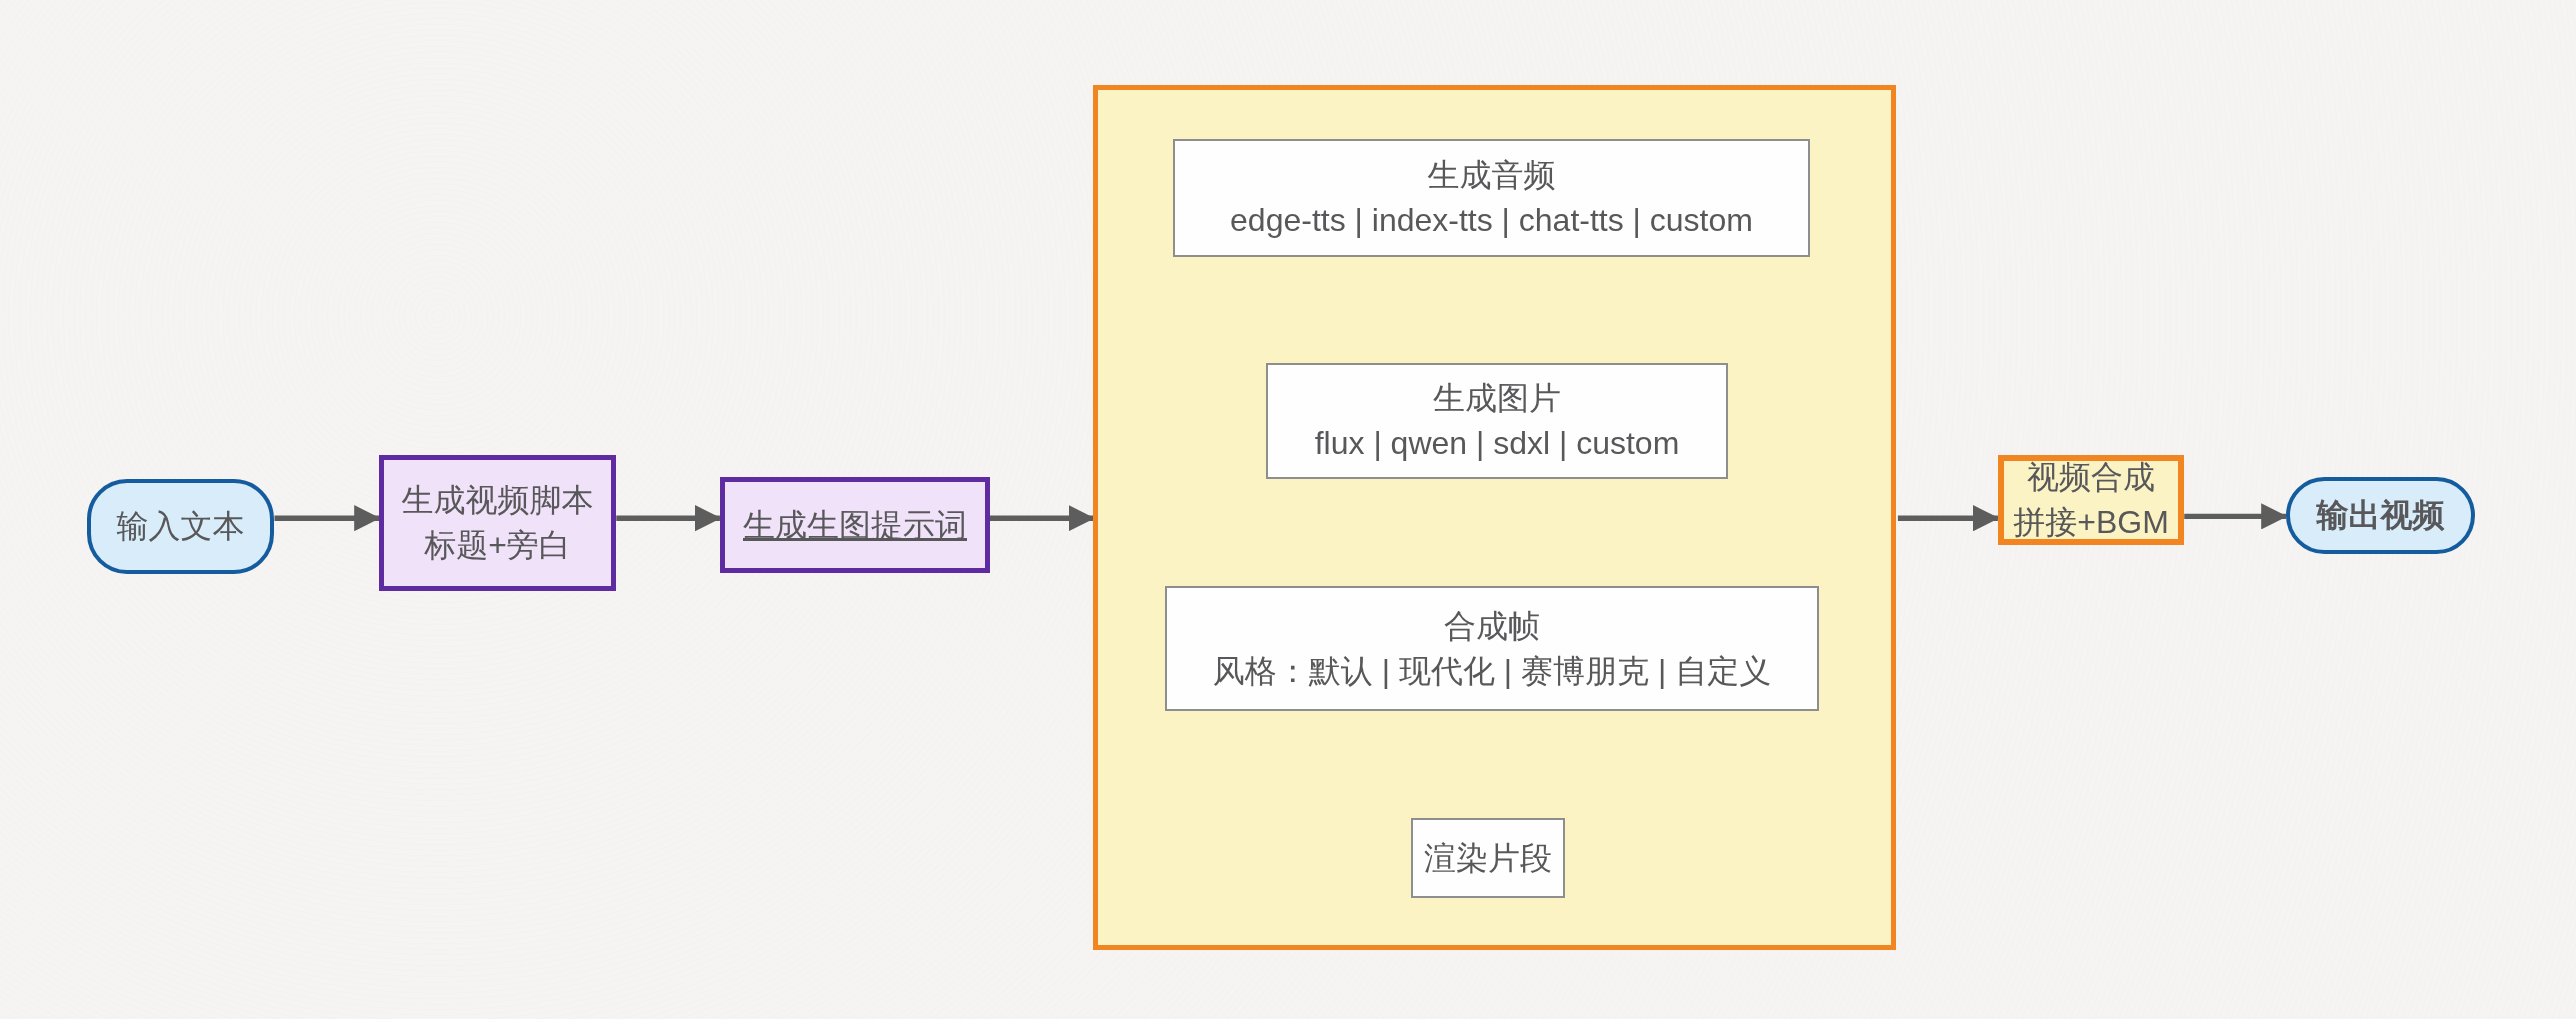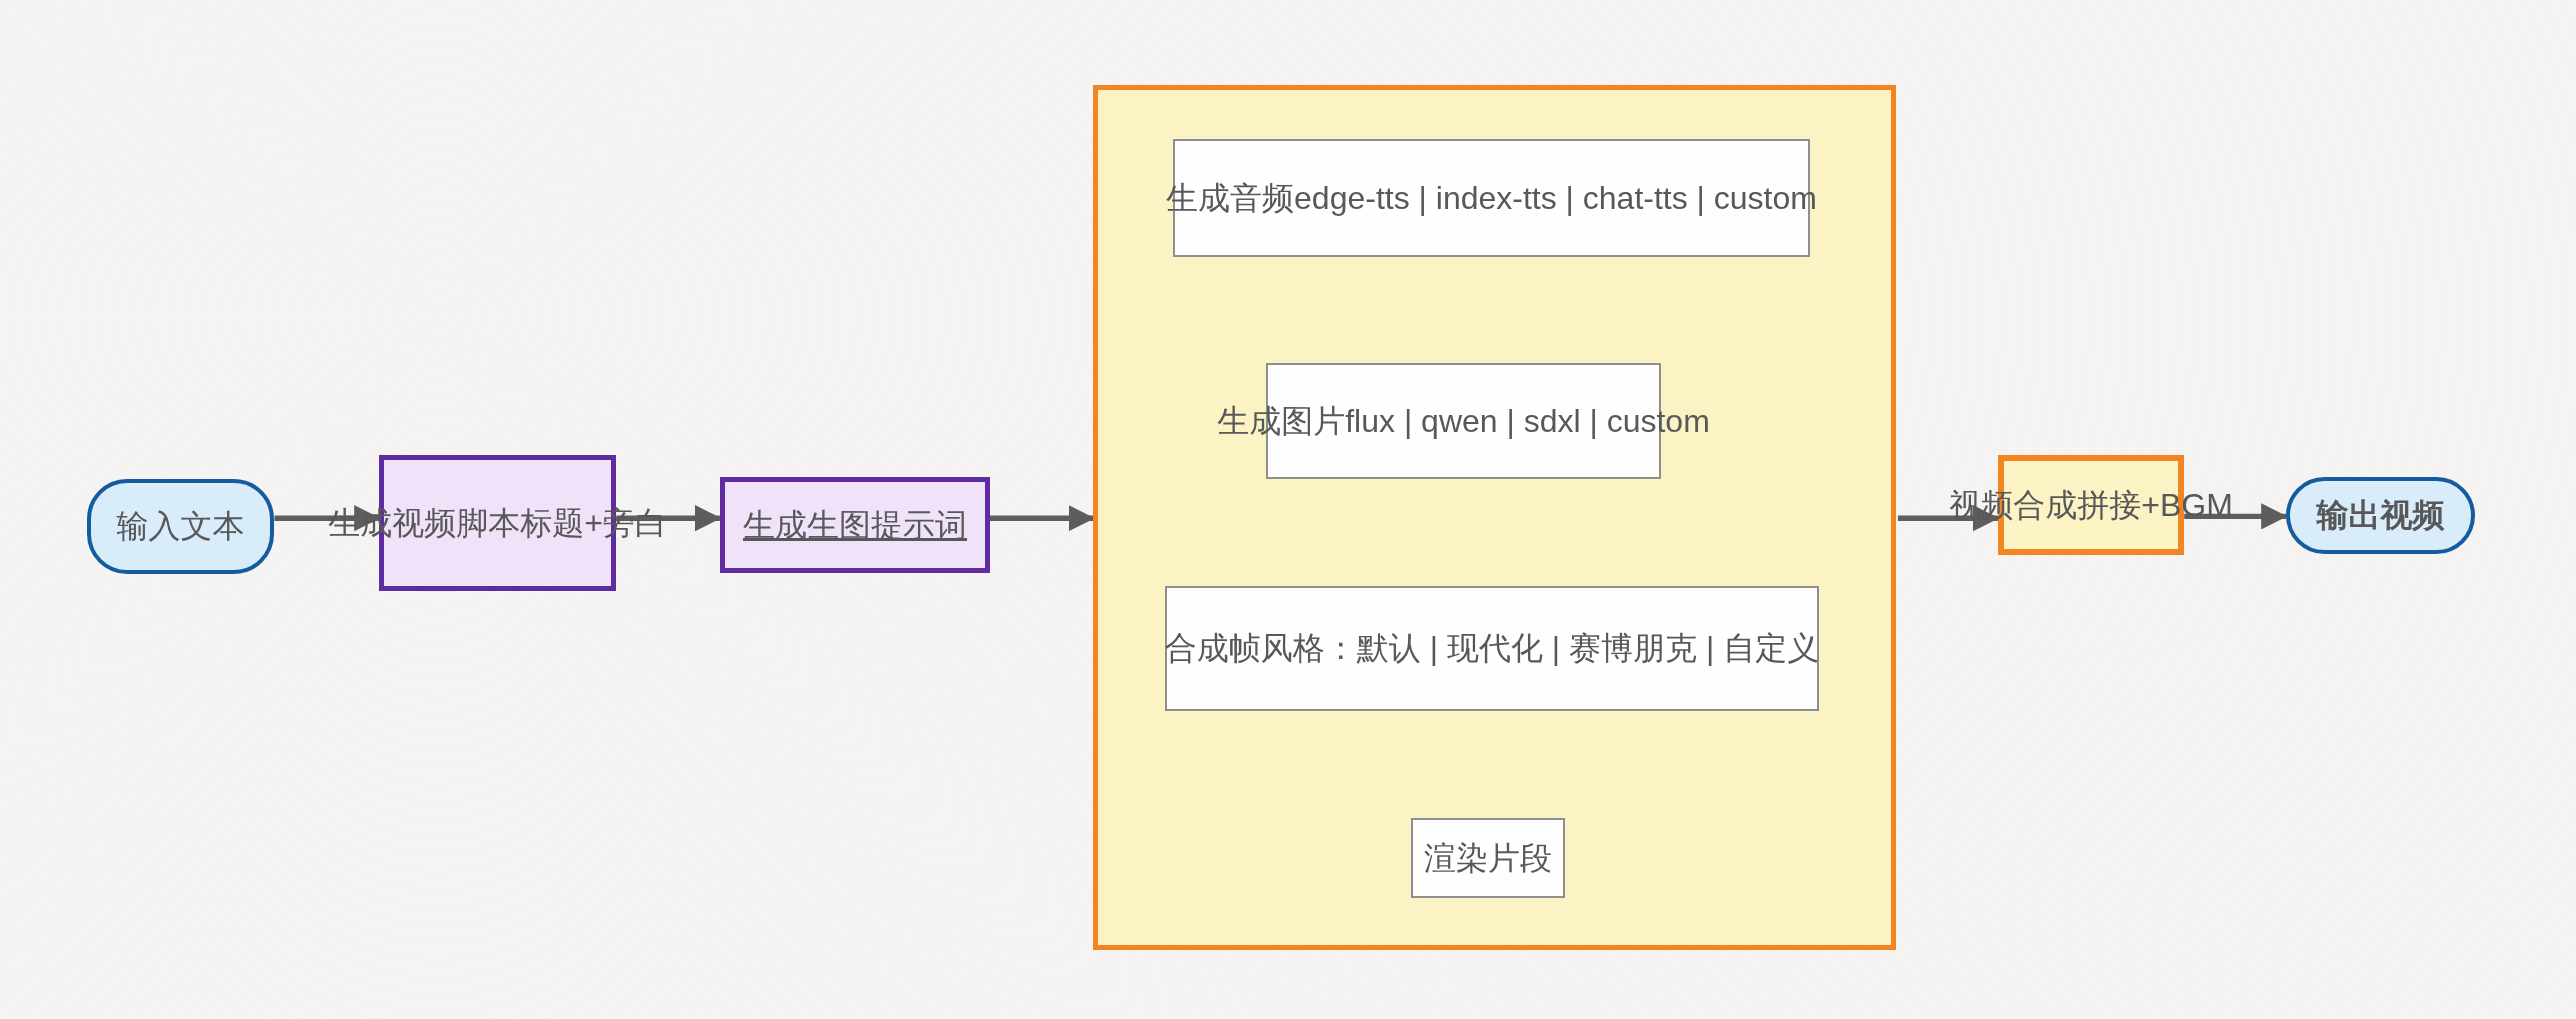--- a/index.html
+++ b/index.html
@@ -16,21 +16,21 @@
     height: 1020px;
     overflow: hidden;
     background:
       repeating-radial-gradient(circle at 17% 31%, rgba(120,120,120,0.018) 0 0.9px, transparent 0.9px 5.5px),
       #f5f4f2;
   }
   .node {
     position: absolute;
     box-sizing: border-box;
     display: flex;
-    flex-direction: row;
+    flex-direction: column;
     align-items: center;
     justify-content: center;
     text-align: center;
     color: #58585a;
     font-size: 32px;
     line-height: 1.4;
     white-space: nowrap;
   }
   .stadium {
     background: #d8ecf9;
@@ -104,35 +104,35 @@
     <span>生成生图提示词</span>
   </div>
 
   <div class="yellow-container" style="left:1093px; top:85px; width:803px; height:865px;"></div>
 
   <div class="node white-box" style="left:1173px; top:139px; width:637px; height:118px;">
     <span class="line1">生成音频</span>
     <span class="line2">edge-tts | index-tts | chat-tts | custom</span>
   </div>
 
-  <div class="node white-box" style="left:1266px; top:363px; width:395px; height:116px;">
+  <div class="node white-box" style="left:1266px; top:363px; width:462px; height:116px;">
     <span class="line1">生成图片</span>
     <span class="line2">flux | qwen | sdxl | custom</span>
   </div>
 
   <div class="node white-box" style="left:1165px; top:586px; width:654px; height:125px;">
     <span class="line1">合成帧</span>
     <span class="line2">风格：默认 | 现代化 | 赛博朋克 | 自定义</span>
   </div>
 
   <div class="node white-box" style="left:1411px; top:818px; width:154px; height:80px;">
     <span>渲染片段</span>
   </div>
 
-  <div class="node orange-box" style="left:1998px; top:455px; width:186px; height:100px;">
+  <div class="node orange-box" style="left:1998px; top:455px; width:186px; height:90px;">
     <span class="line1">视频合成</span>
     <span class="line2">拼接+BGM</span>
   </div>
 
   <div class="node stadium" style="left:2286px; top:477px; width:189px; height:77px;font-weight:bold;">
     <span>输出视频</span>
   </div>
 
 </div>
 

